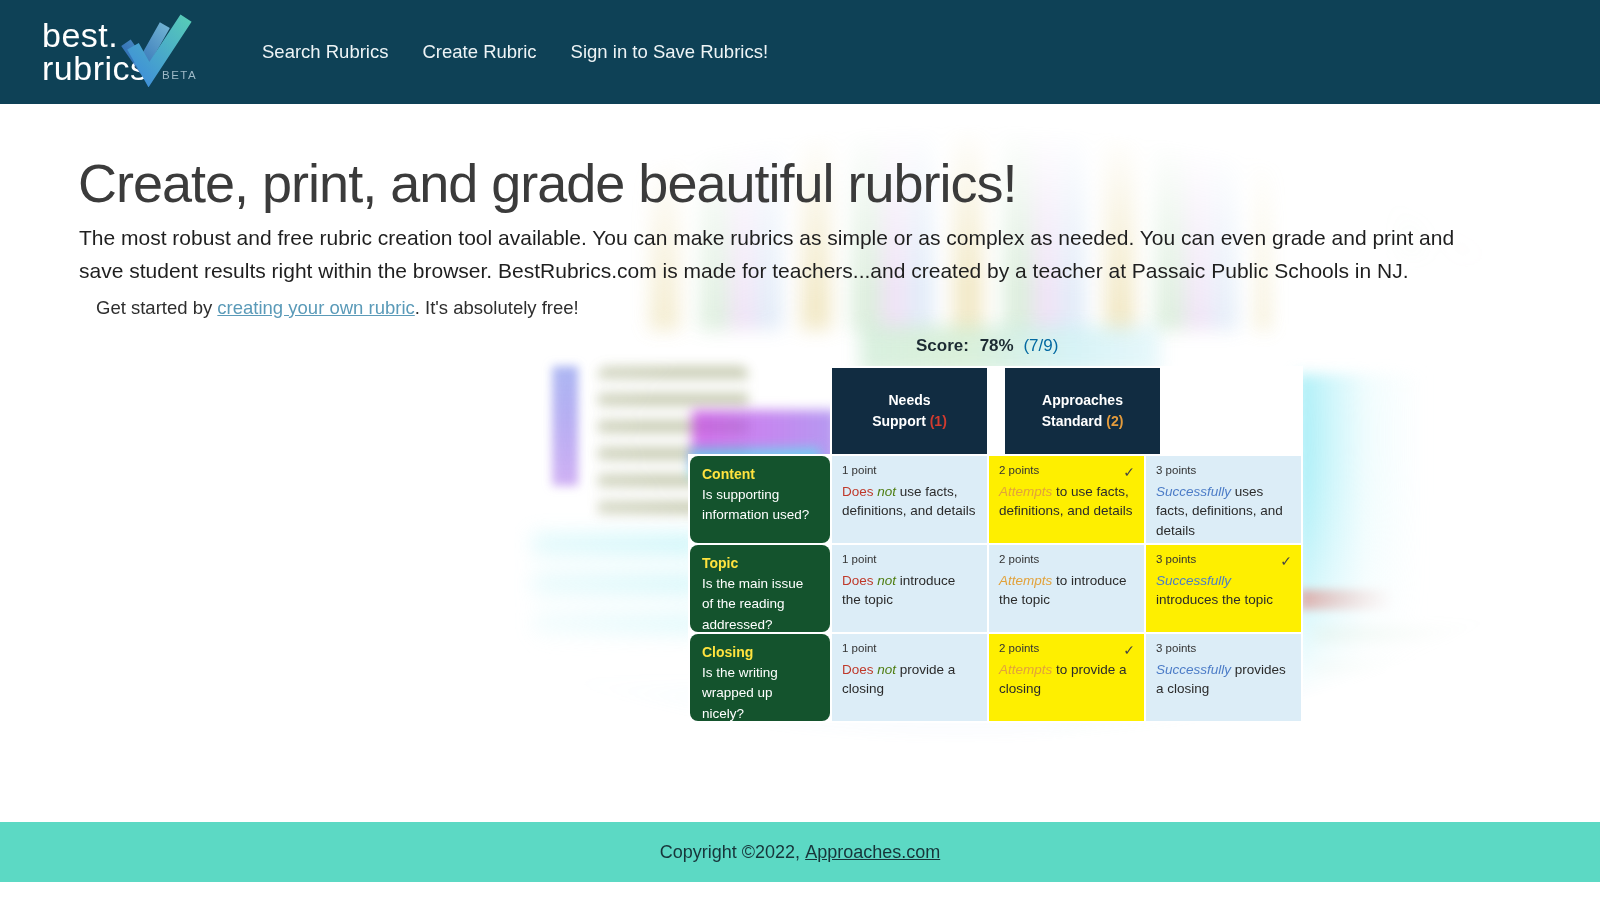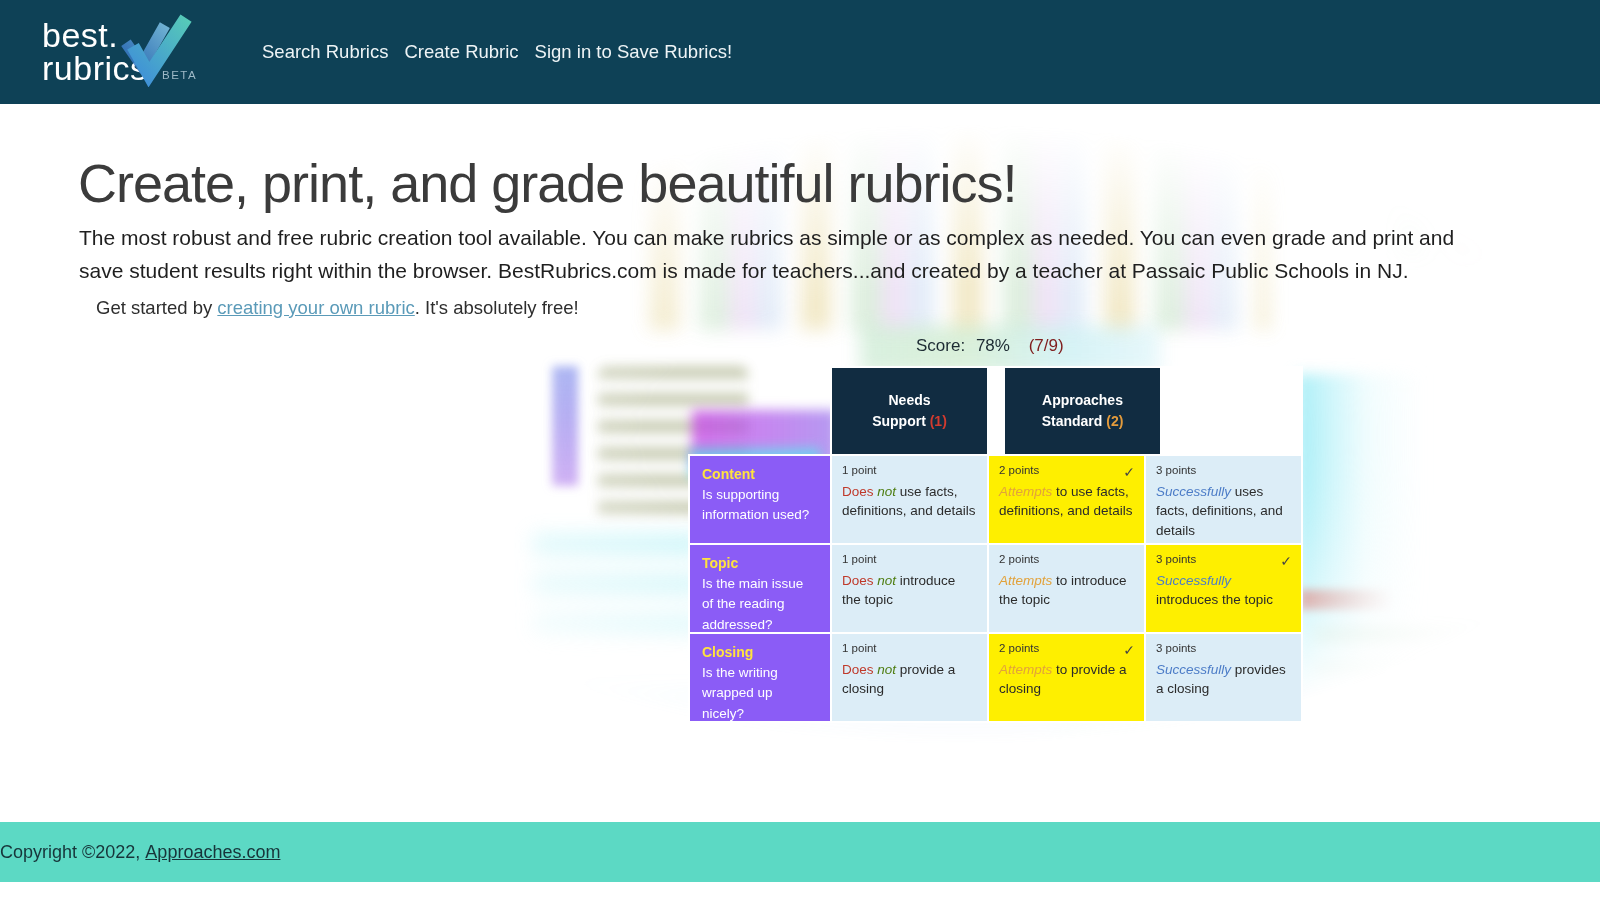--- a/index.html
+++ b/index.html
@@ -9,21 +9,21 @@
   
   .site-header {
     height: 104px; background: #0e4156;
     display: flex; align-items: center; 
     padding: 0 70px 0 42px; position: relative; z-index: 3;
   }
   .logo { position: relative; width: 220px; height: 86px; cursor: pointer; }
   .logo-text { color: #ffffff; font-size: 34px; line-height: 0.96; letter-spacing: 0.5px; padding-top: 10px; }
   .logo-check { position: absolute; left: 78px; top: 2px; }
   .logo-beta { position: absolute; left: 120px; top: 60px; color: #9db8c6; font-size: 11.5px; letter-spacing: 1.5px; }
-  .main-nav { display: flex; gap: 16px; }
+  .main-nav { display: flex; gap: 34px; }
   .main-nav a { color: #eef4f6; text-decoration: none; font-size: 18.5px; }
 
   
   .hero { position: relative; height: 718px; overflow: hidden; background: #ffffff; }
   .bg-art { position: absolute; inset: 0; z-index: 0;
     -webkit-mask-image: radial-gradient(ellipse 52% 54% at 60% 46%, #000 38%, transparent 80%);
             mask-image: radial-gradient(ellipse 52% 54% at 60% 46%, #000 38%, transparent 80%);
   }
   .blob { position: absolute; }
   .b-burst { left: 630px; top: -14px; width: 640px; height: 240px; opacity: .75; filter: blur(9px);
@@ -63,46 +63,46 @@
   .hero-title { position: absolute; z-index: 1; left: 78px; top: 48px;
     font-size: 54px; font-weight: 400; color: #3b3b3b; letter-spacing: -1px; }
   .hero-desc { position: absolute; z-index: 1; left: 79px; top: 118px; width: 1420px;
     font-size: 21px; color: #1f1f1f; line-height: 1.55; }
   .hero-cta { position: absolute; z-index: 1; left: 96px; top: 193px; font-size: 18.5px; color: #2e2e2e; }
   .hero-cta a { color: #5a9ab8; }
 
   
   .rubric-demo { position: absolute; z-index: 2; left: 688px; top: 232px; width: 616px; }
   .score-line { margin: 0 0 10px 228px; font-size: 17px; color: #222; }
-  .score-label, .score-value { font-weight: 400; color: #1d2b33; }
+  .score-label, .score-value { font-weight: 700; color: #1d2b33; }
   .score-value { margin-left: 6px; }
-  .score-fraction { color: #7f1d1d; margin-left: 14px; }
+  .score-fraction { color: #0369a1; margin-left: 5px; }
 
   .rt-head { margin-left: 142px; display: grid; grid-template-columns: repeat(3, 155px);
     gap: 18px; background: #fff; padding: 2px 2px 0 2px; width: 473px; }
   .hcell { height: 86px; background: #112c41; color: #fff;
     display: flex; flex-direction: column; justify-content: center; align-items: center;
     font-size: 14px; font-weight: 700; line-height: 1.5; text-align: center; }
   .rt-body { display: grid; grid-template-columns: 140px 155px 155px 155px;
     grid-auto-rows: 87px; gap: 2px; background: #fff; padding: 2px; width: 615px; }
-  .rowhead { background: #8b5cf6; color: #ffffff; padding: 8px 12px; font-size: 13.5px; line-height: 1.5; }
+  .rowhead { background: #14532d; color: #ffffff; padding: 8px 12px; font-size: 13.5px; line-height: 1.5; border-radius: 8px; }
   .rowhead .rtitle { color: #ffe33e; font-weight: 700; font-size: 14px; display: block; }
   .cell { background: #dcedf7; padding: 6px 10px; position: relative;
     font-size: 13.5px; color: #2b2b2b; line-height: 1.45; }
   .cell.selected { background: #feef00; }
   .pts { font-size: 11.5px; color: #333; margin-bottom: 3px; }
   .check { position: absolute; top: 6px; right: 9px; font-size: 14px; color: #444; }
   .seg-red { color: #bf3a2b; }
   .seg-red-italic { color: #4d7c0f; font-style: italic; }
   .seg-orange-italic { color: #e2a23b; font-style: italic; }
   .seg-blue-italic { color: #4c7cc7; font-style: italic; }
 
   
   .site-footer { height: 60px; background: #5cd9c4; display: flex; align-items: center;
-    font-size: 18px; color: #17353a; position: relative; z-index: 3; }
+    justify-content: center; font-size: 18px; color: #17353a; position: relative; z-index: 3; }
   .site-footer a { color: #17353a; }
 </style>
 </head>
 <body>
 
 <header class="site-header">
   <div class="logo">
     <div class="logo-text">
       <span>best.</span><br>
       <span>rubrics</span>

